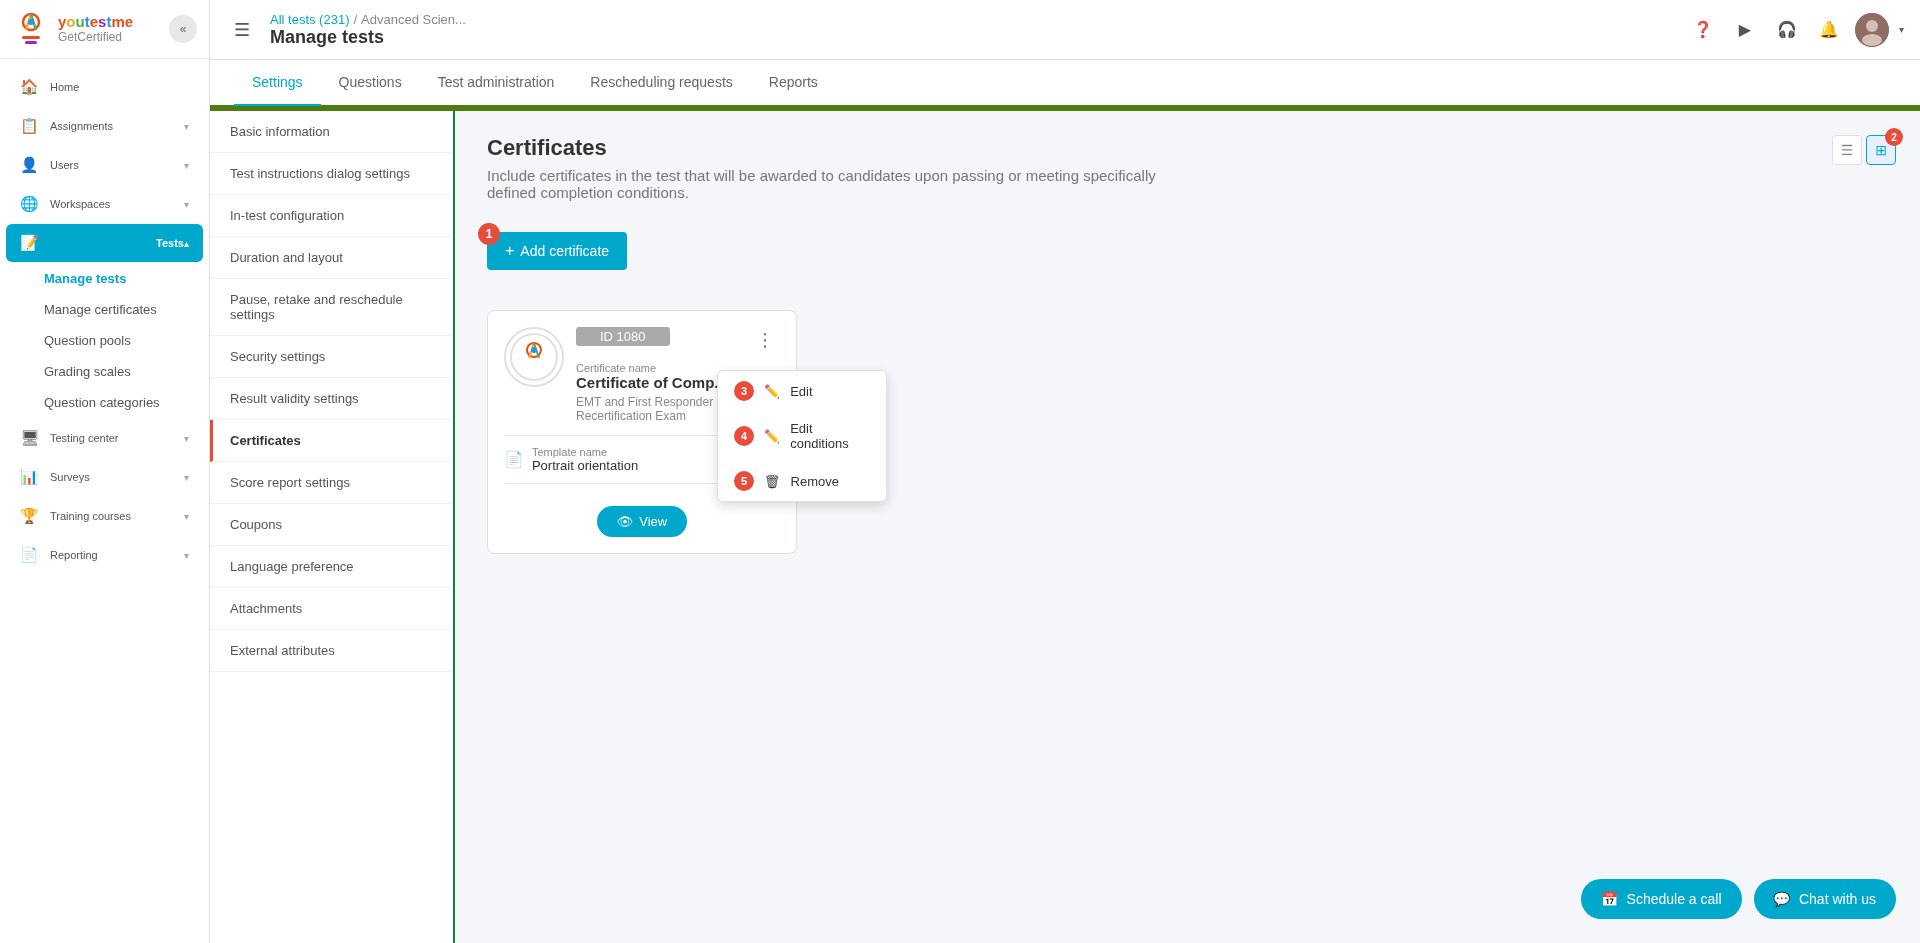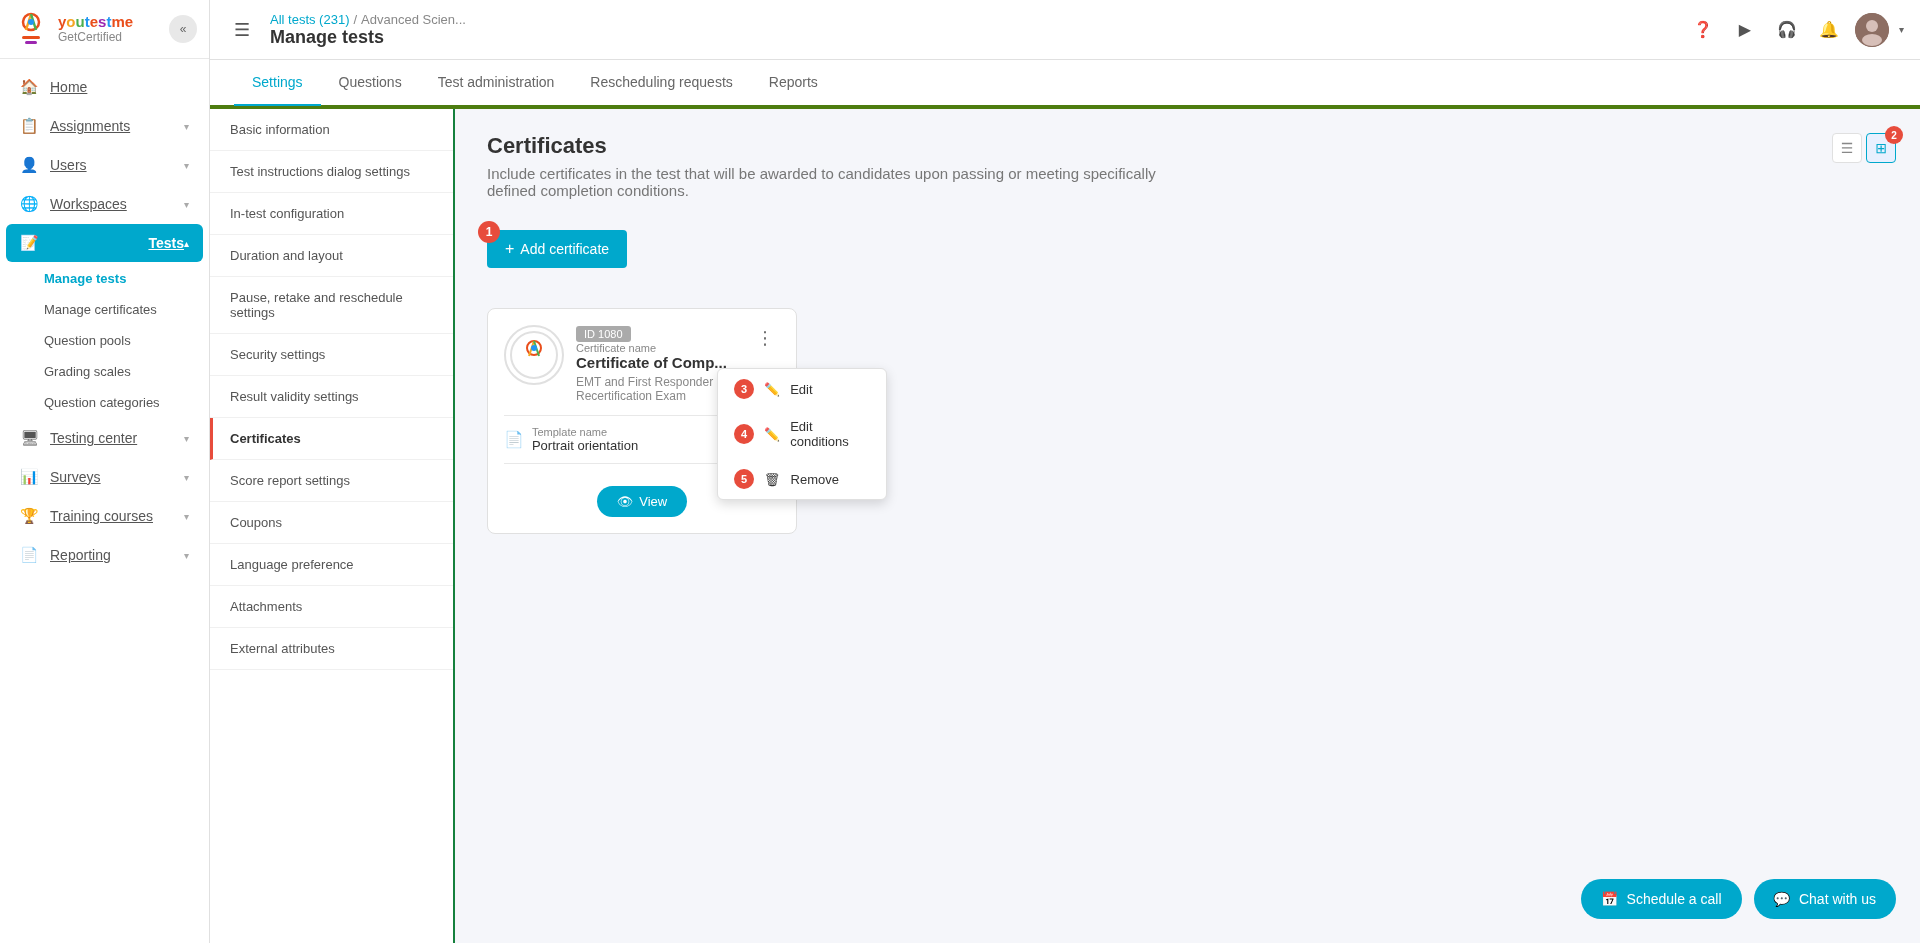--- a/index.html
+++ b/index.html
@@ -25,21 +25,21 @@
     .logo-main span.me { color: #e94e1b; }
     .logo-sub { font-size: 12px; color: #888; }
     .sidebar-collapse { width: 28px; height: 28px; background: #e8e8e8; border-radius: 50%; display: flex; align-items: center; justify-content: center; cursor: pointer; margin-left: auto; font-size: 12px; color: #666; }
 
     
     .sidebar-nav { flex: 1; overflow-y: auto; padding: 8px 0; }
     .nav-item { display: flex; align-items: center; padding: 10px 14px; cursor: pointer; color: #555; border-radius: 4px; margin: 1px 6px; }
     .nav-item.active { background: #00a8cc; color: #fff; border-radius: 6px; }
     .nav-item.active .nav-label { color: #fff; font-weight: 600; text-align: right; }
     .nav-item .nav-icon { width: 20px; margin-right: 10px; display: flex; align-items: center; justify-content: center; font-size: 15px; }
-    .nav-item .nav-label { flex: 1; font-size: 14px; text-decoration: underline; }
+    .nav-item .nav-label { flex: 1; font-size: 11px; }
     .nav-item .nav-arrow { font-size: 10px; color: #aaa; }
     .nav-item.active .nav-arrow { color: #fff; }
 
     
     .sub-nav-item { padding: 8px 14px 8px 44px; cursor: pointer; color: #555; font-size: 13px; }
     .sub-nav-item.active { color: #00a8cc; font-weight: 600; }
 
     
     .topbar { background: #fff; border-bottom: 1px solid #e0e0e0; display: flex; align-items: center; padding: 0 16px; height: 60px; }
     .topbar-hamburger { width: 32px; height: 32px; display: flex; align-items: center; justify-content: center; cursor: pointer; color: #555; font-size: 18px; margin-right: 12px; }
@@ -50,21 +50,21 @@
     .breadcrumb-wrap { display: flex; flex-direction: column; }
     .topbar-actions { margin-left: auto; display: flex; align-items: center; gap: 10px; }
     .topbar-icon-btn { width: 32px; height: 32px; border-radius: 50%; display: flex; align-items: center; justify-content: center; cursor: pointer; color: #555; font-size: 16px; border: none; background: transparent; }
     .avatar { width: 34px; height: 34px; border-radius: 50%; background: #8d6e63; display: flex; align-items: center; justify-content: center; color: #fff; font-size: 14px; cursor: pointer; overflow: hidden; }
     .topbar-arrow { font-size: 10px; color: #666; cursor: pointer; }
 
     
     .content-area { display: flex; flex: 1; overflow: hidden; }
 
     
-    .tabs-bar { background: #fff; border-bottom: 4px solid #4d7c0f; display: flex; align-items: center; padding: 0 24px; }
+    .tabs-bar { background: #fff; border-bottom: 6px solid #4d7c0f; display: flex; align-items: center; padding: 0 24px; }
     .tab-item { padding: 14px 18px; cursor: pointer; font-size: 14px; color: #666; border-bottom: 2px solid transparent; margin-bottom: -1px; }
     .tab-item.active { color: #00a8cc; border-bottom: 2px solid #00a8cc; font-weight: 500; }
 
     
     .settings-sidebar { width: 245px; background: #fff; border-right: 2px solid #15803d; overflow-y: auto; flex-shrink: 0; }
     .settings-nav-item { padding: 13px 20px; cursor: pointer; font-size: 13px; color: #555; border-bottom: 1px solid #f0f0f0; }
     .settings-nav-item.active { background: #fff; font-weight: 600; color: #333; border-left: 3px solid #e74c3c; padding-left: 17px; }
 
     
     .main-content { flex: 1; padding: 24px 32px; overflow-y: auto; position: relative; }
@@ -74,21 +74,21 @@
     
     .add-cert-btn { background: #00a8cc; color: #fff; border: none; padding: 10px 18px; border-radius: 4px; font-size: 14px; cursor: pointer; display: inline-flex; align-items: center; gap: 6px; margin-bottom: 20px; position: relative; }
     .badge-circle { width: 22px; height: 22px; border-radius: 50%; background: #e74c3c; color: #fff; font-size: 12px; font-weight: 700; display: flex; align-items: center; justify-content: center; position: absolute; top: -9px; left: -9px; }
 
     
     .cert-cards-container { display: flex; gap: 16px; position: relative; }
     .cert-card { background: #fff; border: 1px solid #e0e0e0; border-radius: 8px; padding: 16px; width: 310px; }
     .cert-card-header { display: flex; align-items: flex-start; gap: 12px; margin-bottom: 12px; }
     .cert-logo { width: 60px; height: 60px; border-radius: 50%; border: 2px solid #e0e0e0; display: flex; align-items: center; justify-content: center; flex-shrink: 0; background: #fff; }
     .cert-info { flex: 1; }
-    .cert-id-badge { background: #aaa; color: #fff; font-size: 11px; padding: 2px 8px; border-radius: 3px; margin-bottom: 0; display: inline-block; }
+    .cert-id-badge { background: #aaa; color: #fff; font-size: 13px; padding: 2px 24px; border-radius: 3px; margin-bottom: 16px; display: inline-block; }
     .cert-name-label { font-size: 11px; color: #888; }
     .cert-name { font-size: 15px; font-weight: 600; color: #333; }
     .cert-test-name { font-size: 12px; color: #888; margin-top: 4px; }
     .cert-menu-btn { background: none; border: none; cursor: pointer; font-size: 18px; color: #666; padding: 2px 6px; border-radius: 4px; }
     .cert-divider { border: none; border-top: 1px solid #e8e8e8; margin: 10px 0; }
     .cert-template { display: flex; align-items: center; gap: 8px; font-size: 12px; color: #555; }
     .cert-template-icon { font-size: 16px; color: #888; }
     .cert-view-btn { background: #00a8cc; color: #fff; border: none; padding: 8px 20px; border-radius: 20px; font-size: 13px; cursor: pointer; display: flex; align-items: center; gap: 6px; margin: 12px auto 0; }
 
     

